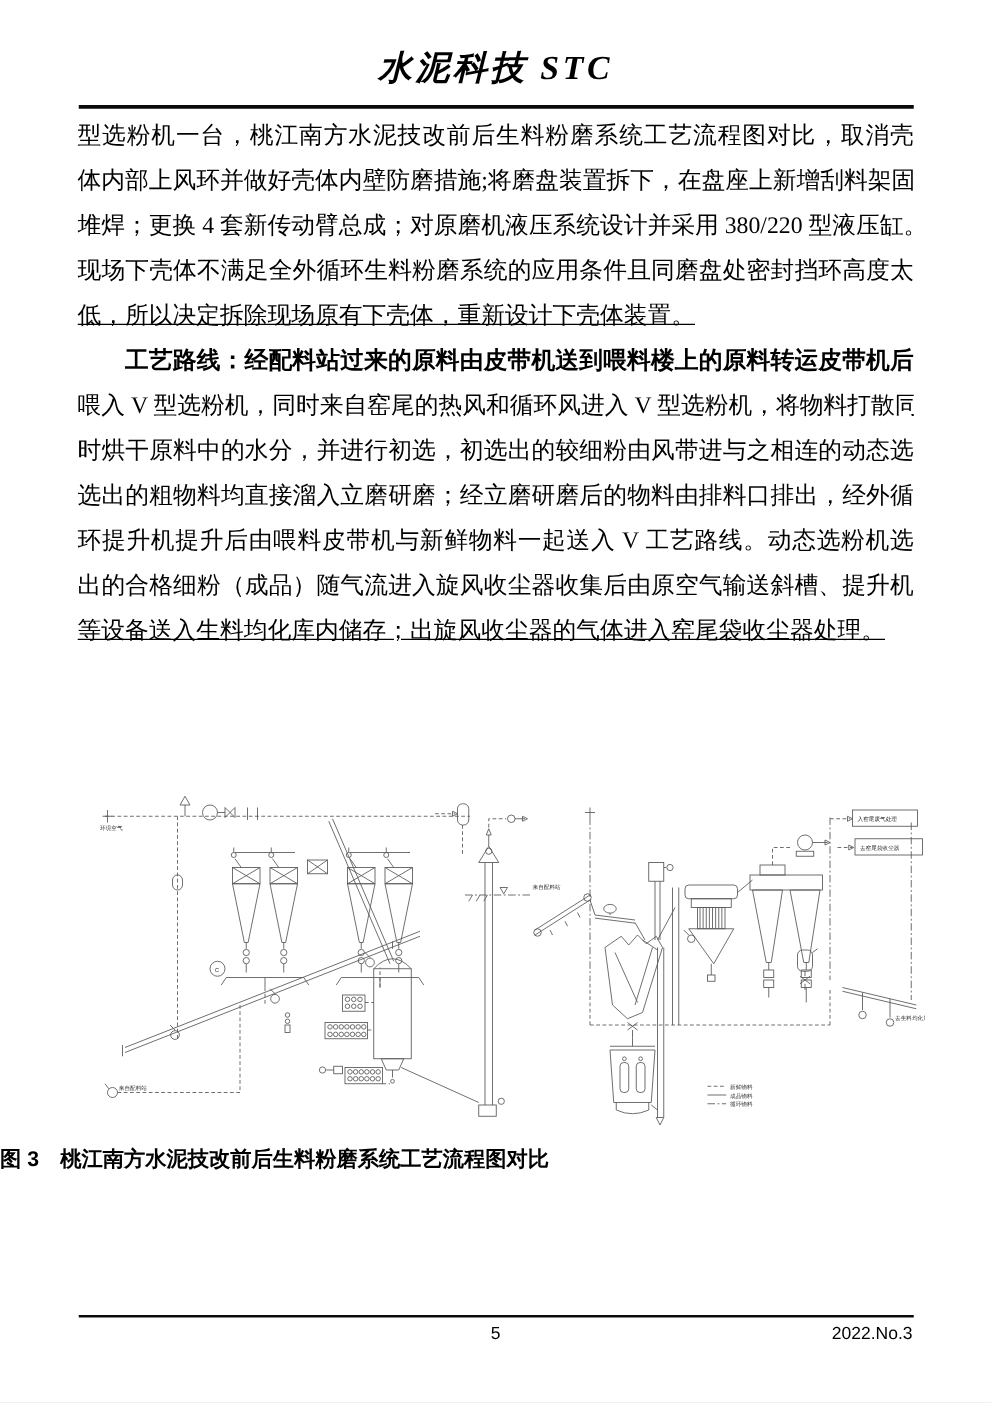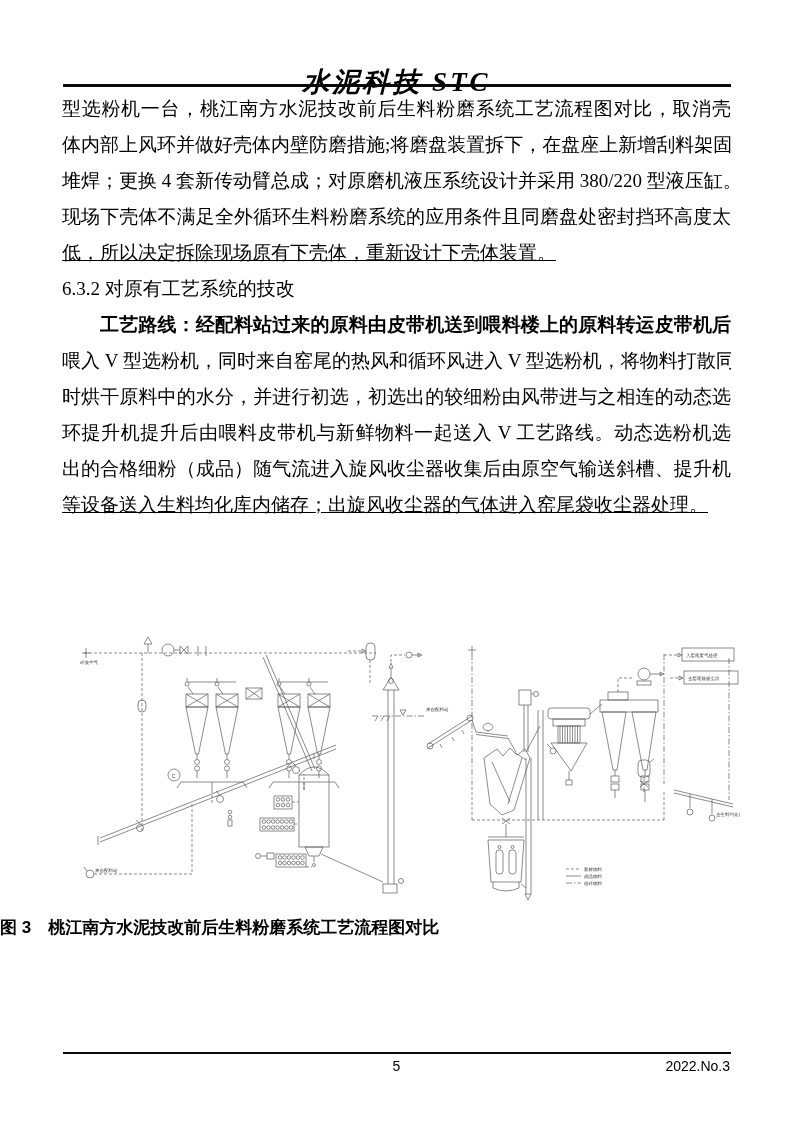--- a/index.html
+++ b/index.html
@@ -1,19 +1,19 @@
 <!DOCTYPE html>
 <html><head>
 <meta charset="utf-8">
 <style>
   html,body{margin:0;padding:0;background:#e8e8e8;}
   .page{position:relative;width:793px;height:1122px;background:#ffffff;margin:0 auto;
         font-family:"Liberation Serif",serif;color:#000;overflow:hidden;}
   .header-title{position:absolute;top:36px;left:0;right:0;text-align:center;
-        font-size:27px;font-style:italic;font-weight:700;letter-spacing:3px;margin-top:28px;}
+        font-size:27px;font-style:italic;font-weight:700;letter-spacing:3px;}
   .rule-top{position:absolute;top:84px;left:63px;right:62px;height:3px;background:#0a0a0a;}
   .textblock{position:absolute;top:91px;left:62px;width:669px;}
   .bline{height:36px;line-height:36px;font-size:19px;white-space:nowrap;overflow:hidden;
         text-align:justify;text-align-last:justify;}
   .bline-last{text-align-last:auto;text-decoration:underline;}
   .hline{height:36px;line-height:36px;font-size:19px;}
   .indent{text-indent:2em;font-weight:bold;}
   .figure{position:absolute;left:78px;top:632px;width:662px;height:285px;}
   .caption{position:absolute;top:916px;left:0;right:0;
         font-family:"Liberation Sans",sans-serif;font-weight:bold;font-size:17px;}
@@ -34,24 +34,24 @@
 
   <div class="header-title">水泥科技 STC</div>
   <div class="rule-top"></div>
 
   <div class="textblock">
     <div class="bline">型选粉机一台，桃江南方水泥技改前后生料粉磨系统工艺流程图对比，取消壳</div>
     <div class="bline">体内部上风环并做好壳体内壁防磨措施;将磨盘装置拆下，在盘座上新增刮料架固</div>
     <div class="bline">堆焊；更换 4 套新传动臂总成；对原磨机液压系统设计并采用 380/220 型液压缸。</div>
     <div class="bline">现场下壳体不满足全外循环生料粉磨系统的应用条件且同磨盘处密封挡环高度太</div>
     <div class="bline bline-last">低，所以决定拆除现场原有下壳体，重新设计下壳体装置。</div>
-    <div class="hline">6.3.2 对原有工艺系统的技改</div>
     <div class="bline indent">工艺路线：经配料站过来的原料由皮带机送到喂料楼上的原料转运皮带机后</div>
     <div class="bline">喂入 V 型选粉机，同时来自窑尾的热风和循环风进入 V 型选粉机，将物料打散同</div>
     <div class="bline">时烘干原料中的水分，并进行初选，初选出的较细粉由风带进与之相连的动态选</div>
+    <div class="bline">选出的粗物料均直接溜入立磨研磨；经立磨研磨后的物料由排料口排出，经外循</div>
     <div class="bline">环提升机提升后由喂料皮带机与新鲜物料一起送入 V 工艺路线。动态选粉机选</div>
     <div class="bline">出的合格细粉（成品）随气流进入旋风收尘器收集后由原空气输送斜槽、提升机</div>
     <div class="bline bline-last">等设备送入生料均化库内储存；出旋风收尘器的气体进入窑尾袋收尘器处理。</div>
   </div>
 
   <div class="figure">
   <svg viewBox="0 0 662 285" width="662" height="285" xmlns="http://www.w3.org/2000/svg">
 
     <g>
 

